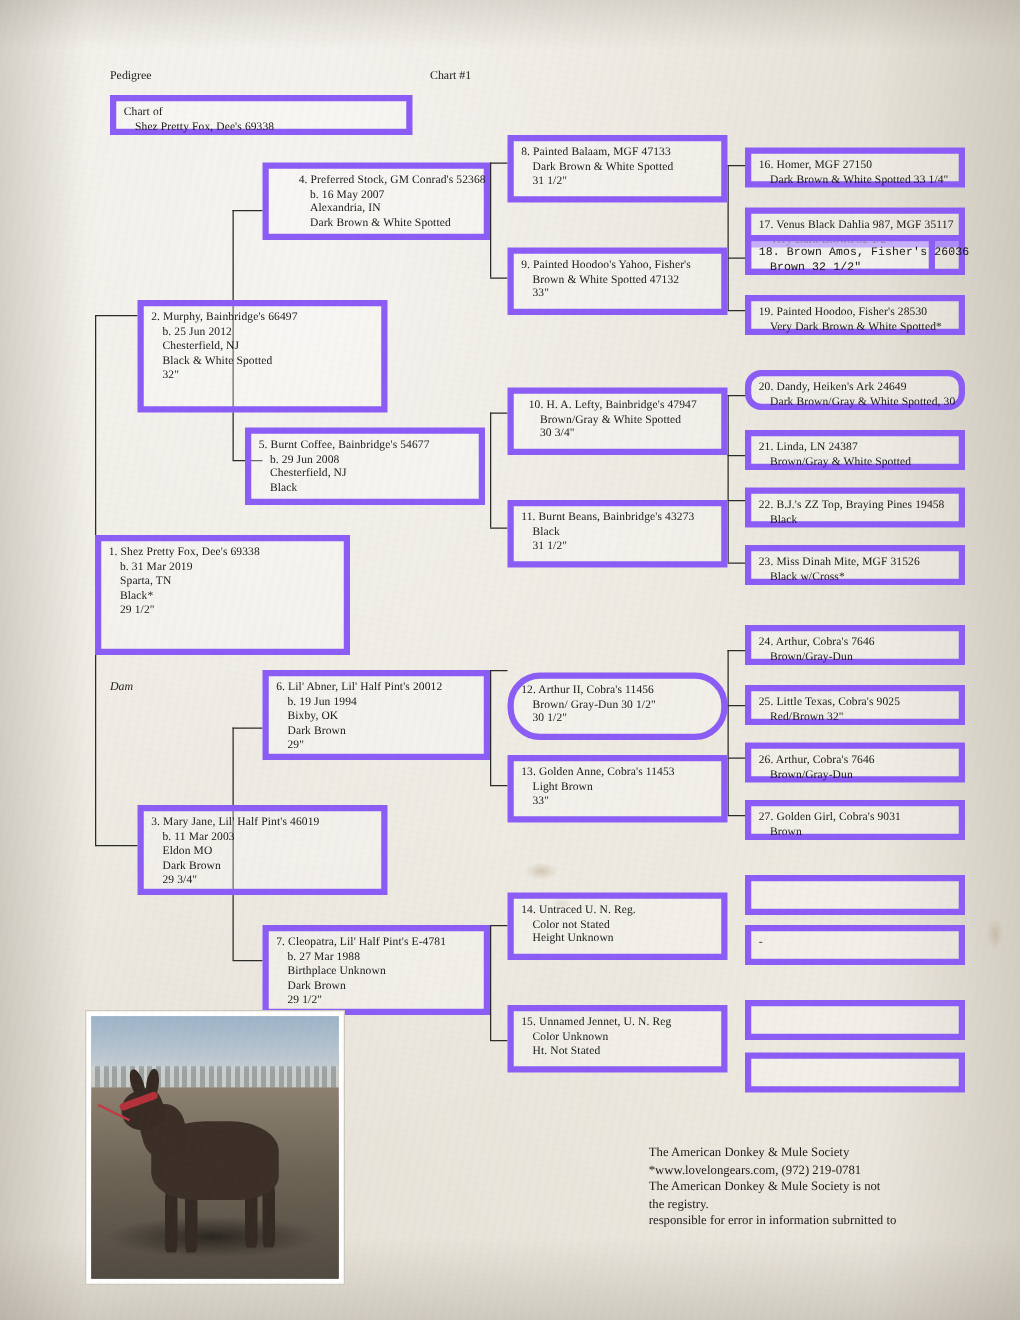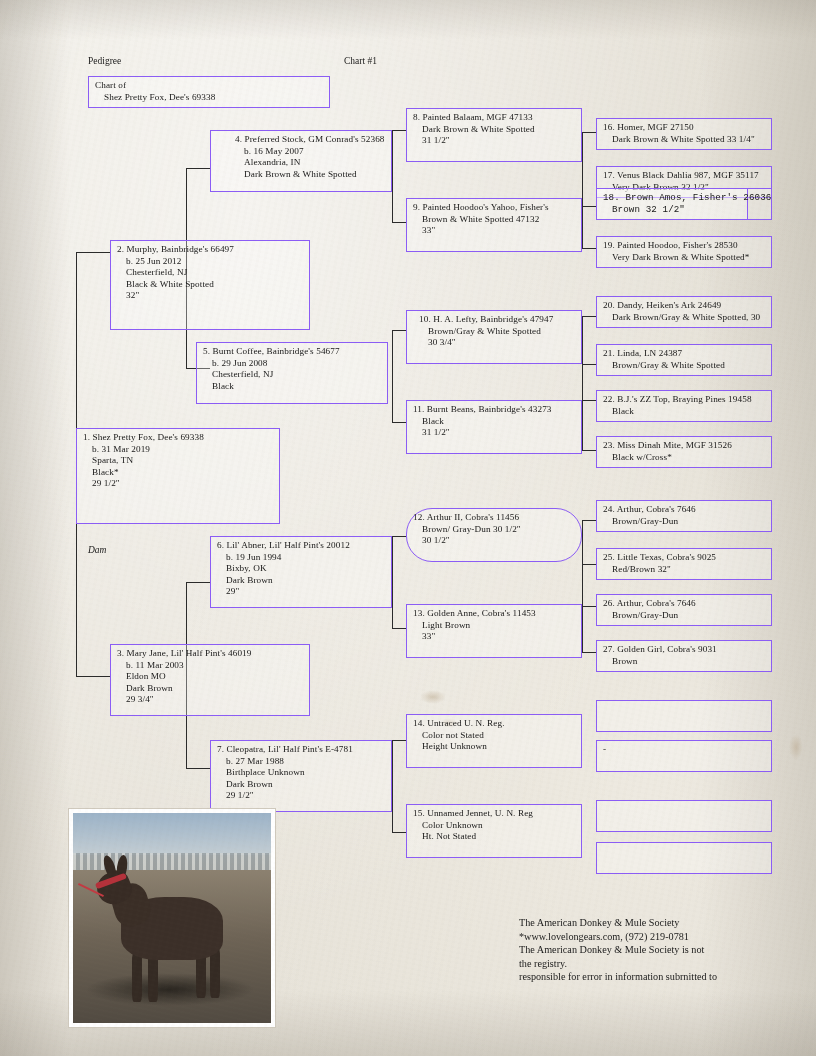--- a/index.html
+++ b/index.html
@@ -46,21 +46,21 @@
   .s4 { left: 0; top: 990px; width: 816px; height: 66px;
         background: linear-gradient(0deg, rgba(120,112,98,.22), rgba(120,112,98,0)); }
   .stain {
     position: absolute;
     border-radius: 50%;
     pointer-events: none;
   }
 
   .box {
     position: absolute;
-    border: 1px solid #8b5cf6;
+    border: 5px solid #8b5cf6;
     background: rgba(255,255,255,0.30);
     box-sizing: border-box;
     padding: 3px 4px 2px 6px;
     font-size: 9.2px;
     line-height: 11.6px;
     color: #171717;
     letter-spacing: .1px;
   }
   .box .ln { white-space: nowrap; }
   .box .ind { padding-left: 9px; }
@@ -281,21 +281,21 @@
   <div class="ln ind">Brown/Gray &amp; White Spotted</div>
   <div class="ln ind">30 3/4"</div>
 </div>
 
 <div class="box" style="left:406px;top:400px;width:176px;height:54px;">
   <div class="ln">11. Burnt Beans, Bainbridge's 43273</div>
   <div class="ln ind">Black</div>
   <div class="ln ind">31 1/2"</div>
 </div>
 
-<div class="box" style="left:406px;top:508px;width:176px;height:54px;border-radius:26px;">
+<div class="box" style="left:406px;top:538px;width:176px;height:54px;border-radius:26px;">
   <div class="ln">12. Arthur II, Cobra's 11456</div>
   <div class="ln ind">Brown/ Gray-Dun   30 1/2"</div>
   <div class="ln ind">30 1/2"</div>
 </div>
 
 <div class="box" style="left:406px;top:604px;width:176px;height:54px;">
   <div class="ln">13. Golden Anne, Cobra's 11453</div>
   <div class="ln ind">Light Brown</div>
   <div class="ln ind">33"</div>
 </div>
@@ -329,21 +329,21 @@
 
 <div class="box" style="left:596px;top:188px;width:152px;height:32px;font-family:Liberation Mono, monospace;">
   <div class="ln">18. Brown Amos, Fisher's 26036</div>
   <div class="ln ind">Brown   32 1/2"</div>
 </div>
 <div class="box" style="left:596px;top:236px;width:176px;height:32px;">
   <div class="ln">19. Painted Hoodoo, Fisher's 28530</div>
   <div class="ln ind">Very Dark Brown &amp; White Spotted*</div>
 </div>
 
-<div class="box" style="left:596px;top:296px;width:176px;height:32px;">
+<div class="box" style="left:596px;top:296px;width:176px;height:32px;border-radius:13px;">
   <div class="ln">20. Dandy, Heiken's Ark 24649</div>
   <div class="ln ind">Dark Brown/Gray &amp; White Spotted,  30</div>
 </div>
 <div class="box" style="left:596px;top:344px;width:176px;height:32px;">
   <div class="ln">21. Linda, LN 24387</div>
   <div class="ln ind">Brown/Gray &amp; White Spotted</div>
 </div>
 <div class="box" style="left:596px;top:390px;width:176px;height:32px;">
   <div class="ln">22. B.J.'s ZZ Top, Braying Pines 19458</div>
   <div class="ln ind">Black</div>

